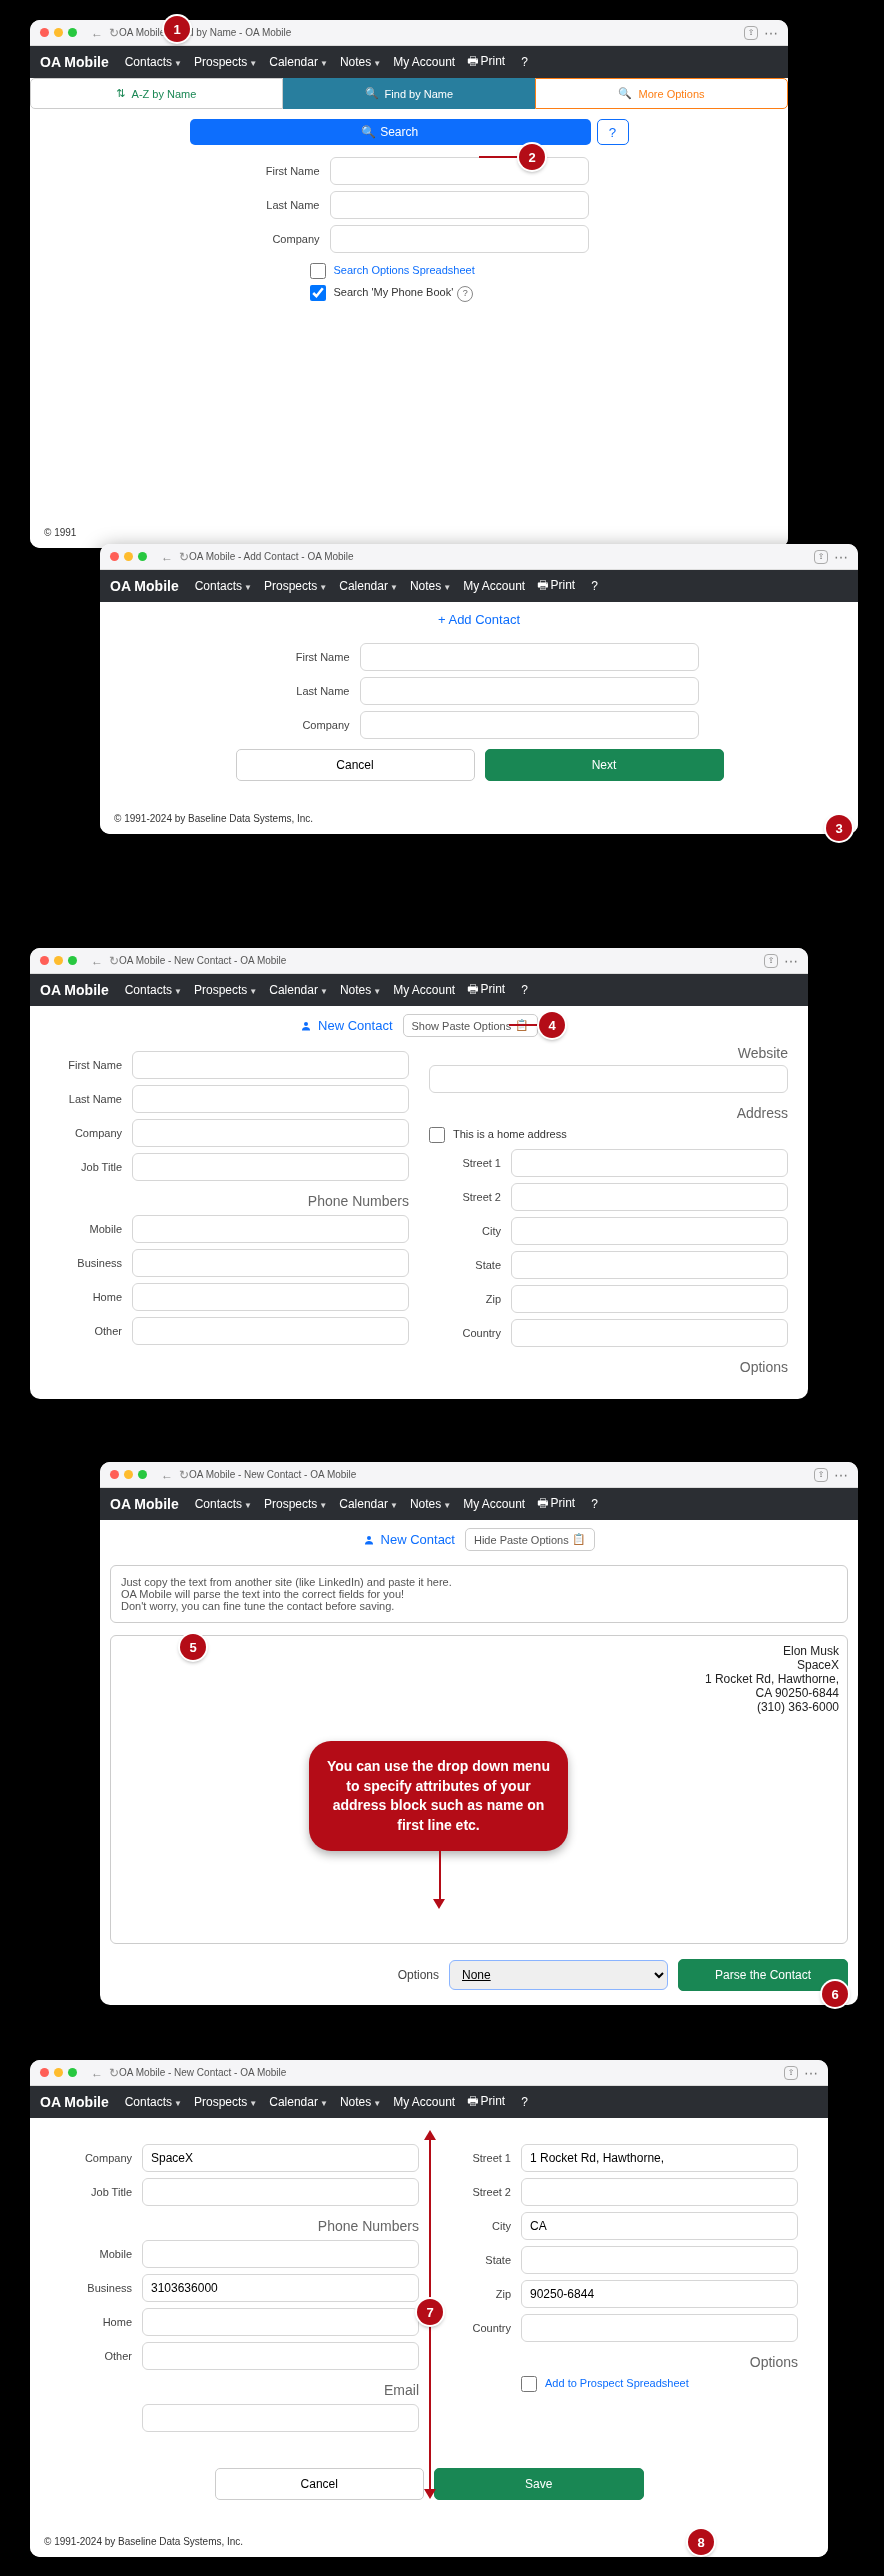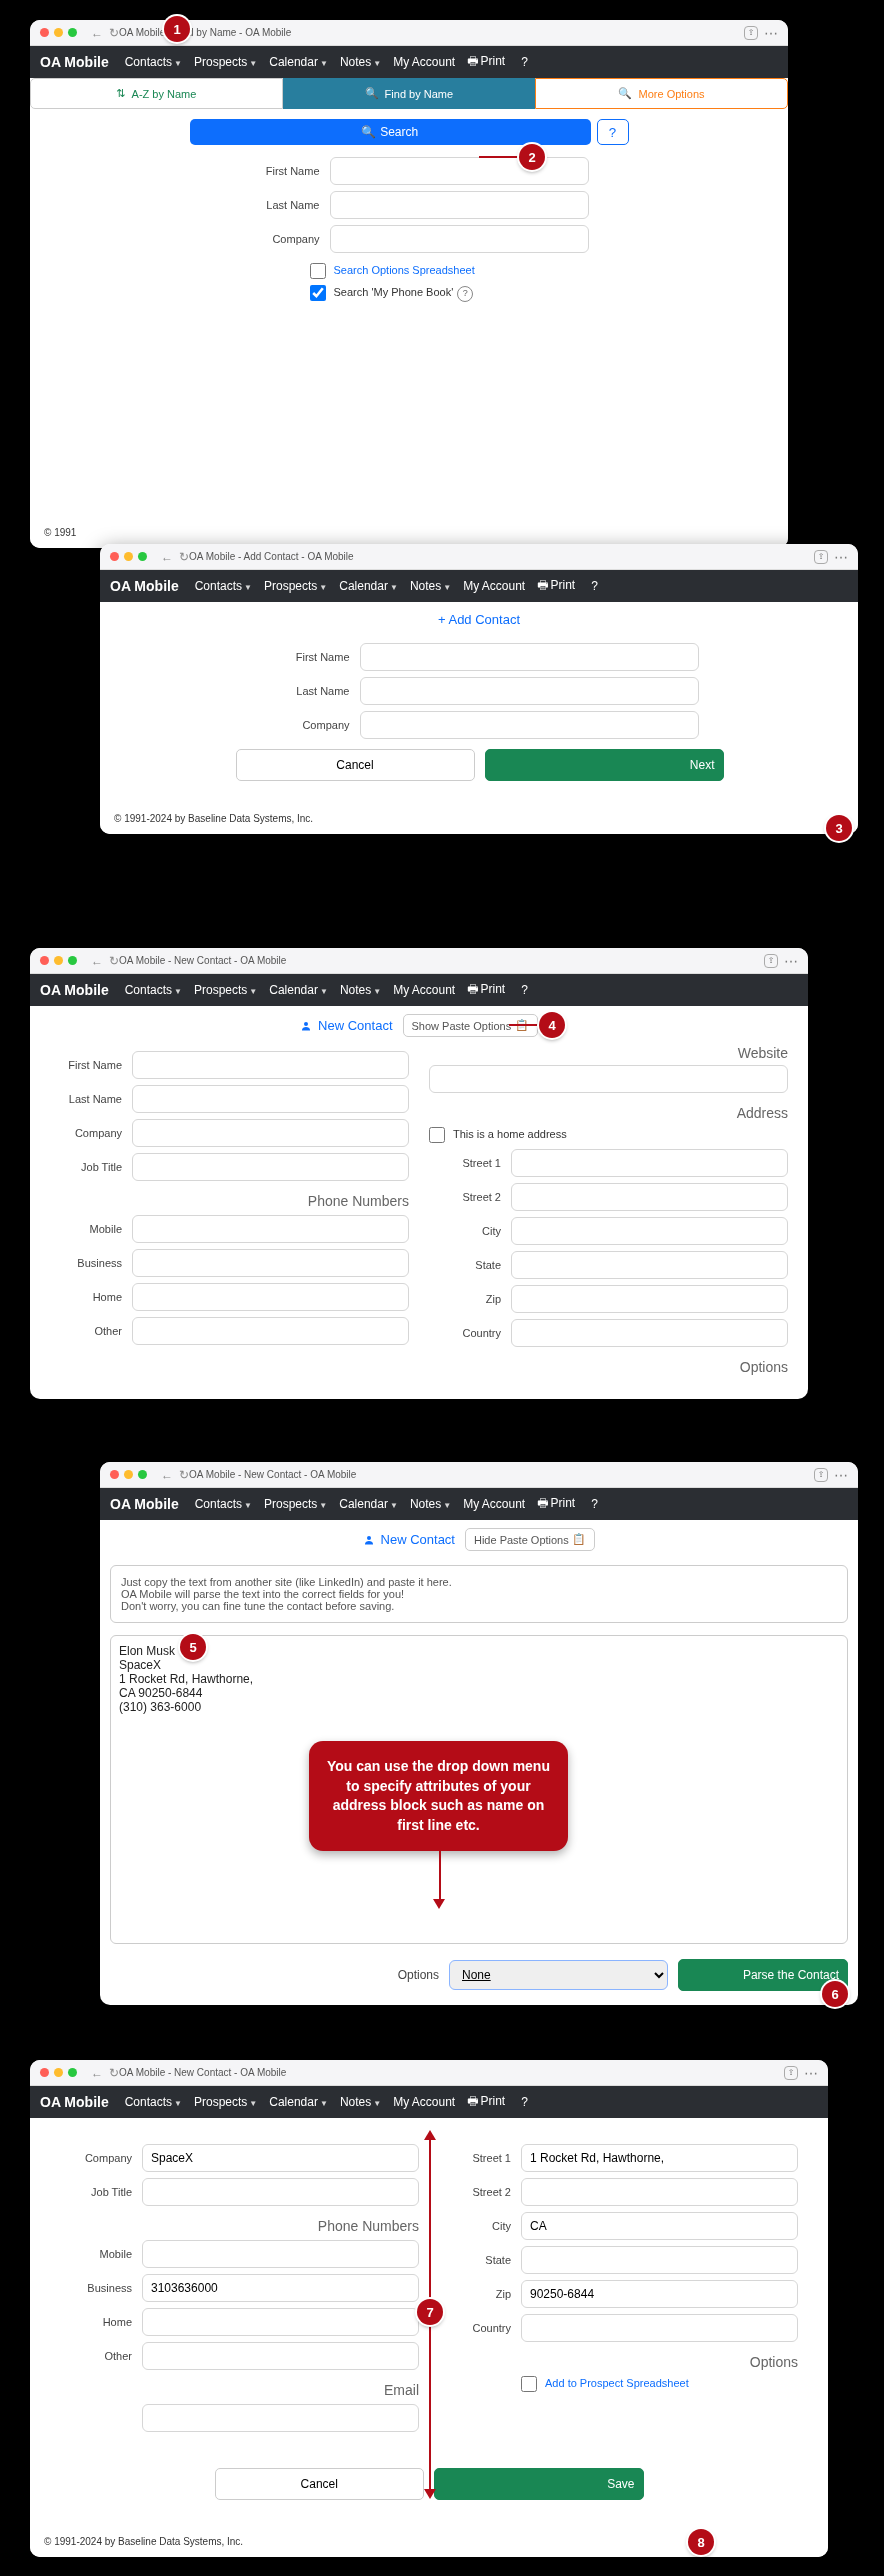--- a/index.html
+++ b/index.html
@@ -94,35 +94,35 @@
   .check-row .lbl.black{color:#333;}
   .check-area{ max-width:199px; margin:10px auto 0;}
   .tooltip-q{display:inline-flex;width:16px;height:16px;border:1px solid #888;border-radius:50%;align-items:center;justify-content:center;font-size:9px;color:#666;margin-left:4px;}
 
   .copyright{ font-size:10px; color:#333; padding:10px 14px; background:#fff;}
 
   
   .add-contact-hdr { text-align:center; color:#0d6efd; padding:10px 0; font-size:13px;}
   .btn-row{display:flex;gap:10px;justify-content:flex-end;max-width:489px;margin:10px auto;}
   .btn{flex:1;padding:8px;border-radius:5px;border:1px solid #ccc;background:#fff;font-size:12px;}
-  .btn.green{background:#198754;color:#fff;border-color:#198754;text-align:right;}
+  .btn.green{background:#198754;color:#fff;border-color:#198754;}
   .btn-row.big .btn{max-width:239px;}
 
   
   .nc-hdr{display:flex;align-items:center;justify-content:center;gap:10px;padding:8px 0;}
   .nc-title{color:#0d6efd;font-size:13px;display:flex;align-items:center;gap:6px;}
   .nc-toggle{border:1px solid #ccc;border-radius:5px;padding:4px 8px;font-size:11px;background:#fff;color:#555;display:flex;align-items:center;gap:4px;}
   .section-hdr{font-size:14px;color:#666;margin:12px 0 4px;text-align:right;}
   .two-col{display:flex;gap:20px;}
   .two-col .col{flex:1;}
   .col .form-row label{width:72px;}
 
   
   .hintbox{border:1px solid #ccc;border-radius:6px;padding:10px;font-size:11px;color:#555;margin:6px 10px;}
-  .pastebox{border:1px solid #ccc;border-radius:6px;margin:6px 10px;height:309px;padding:8px;font-size:12px;color:#222;position:relative;font-family:inherit;resize:none;width:calc(100% - 20px);}
+  .pastebox{border:1px solid #ccc;border-radius:6px;margin:6px 10px;height:309px;padding:8px;font-size:12px;color:#222;position:relative;font-family:inherit;resize:none;width:calc(100% - 20px);text-align:right;}
   .options-row{display:flex;align-items:center;gap:10px;padding:6px 10px;}
   .options-row label{font-size:12px;color:#444;}
   .options-row select{flex:1;border:1px solid #8ab4ff;border-radius:6px;height:30px;padding:0 8px;font-size:12px;}
   .options-row .btn{flex:0 0 170px;}
 
   
   .num {
     position:absolute;
     width:26px;height:26px;border-radius:50%;
     background:#b40c17;color:#fff;font-weight:700;
@@ -131,21 +131,21 @@
     box-shadow:0 0 0 2px #fff, 0 2px 4px rgba(0,0,0,.4);
     z-index:10;
   }
   .num-dotline{position:absolute;height:2px;background:#b40c17;z-index:9;}
 
   
   .speech{
     position:absolute;
     width:259px;
     background:#b40c17;color:#fff;
-    border-radius:14px;padding:16px;
+    border-radius:22px;padding:16px;
     font-size:14px;font-weight:600;text-align:center;line-height:1.4;
     z-index:10;
     box-shadow:0 4px 10px rgba(0,0,0,.3);
   }
   .speech .arrowline{
     position:absolute;
     left:50%;top:100%;
     width:2px;height:50px;background:#b40c17;
   }
   .speech .arrowhead{

